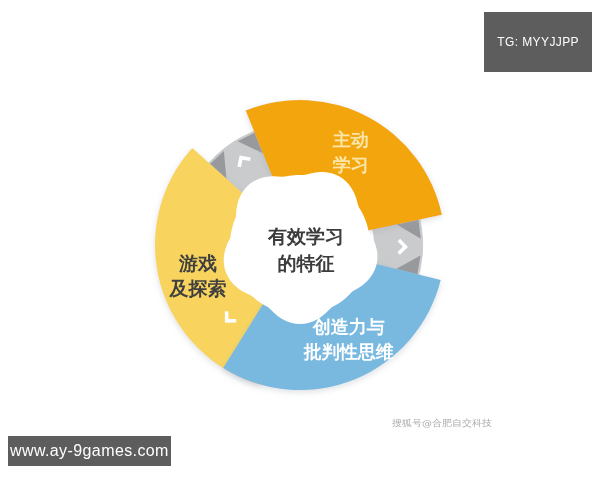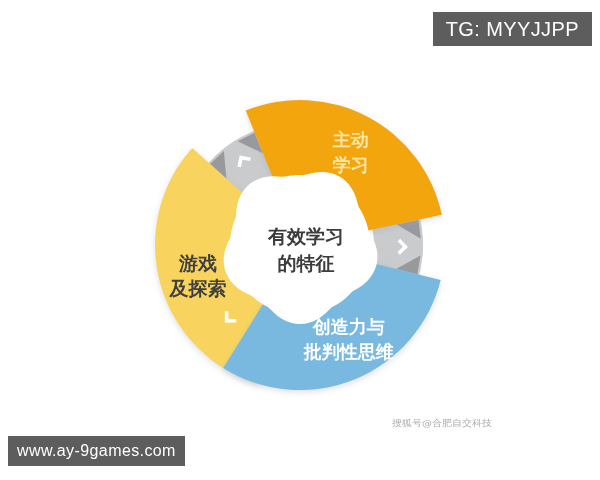--- a/index.html
+++ b/index.html
@@ -57,29 +57,29 @@
     letter-spacing: 0.4px;
     white-space: nowrap;
     display: flex;
     align-items: center;
     justify-content: center;
   }
   #wm-top {
     right: 8px;
     top: 12px;
     height: 28px;
-    padding: 3px 13px;
-    font-size: 20px;
+    padding: 16px 13px;
+    font-size: 12px;
     margin-left: 32px;
   }
   #wm-bottom {
     left: 8px;
     bottom: 14px;
     height: 30px;
-    padding: 0 9px;
+    padding: 0 2px;
     font-size: 16px;
   }
 
   #attribution {
     position: absolute;
     left: 392px;
     top: 416px;
     font-size: 10px;
     color: #8e8e8e;
     font-family: "DejaVu Sans", sans-serif;

